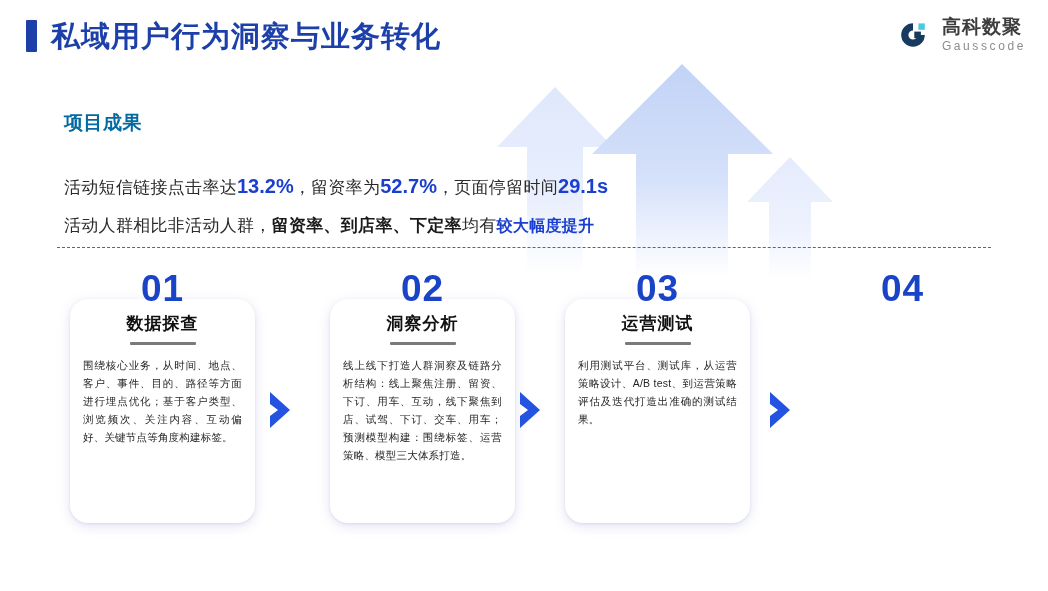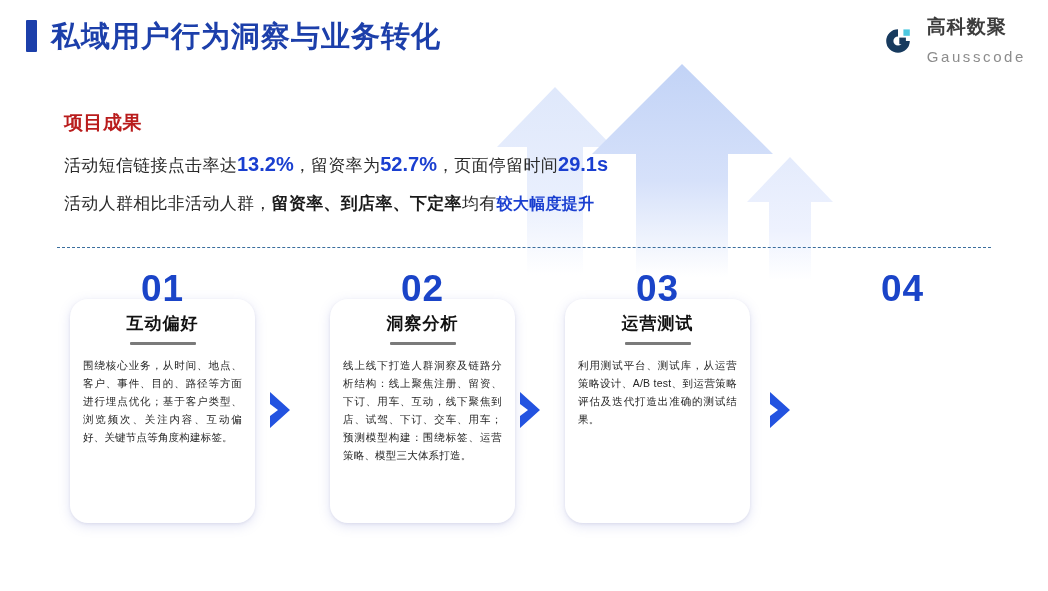--- a/index.html
+++ b/index.html
@@ -85,40 +85,40 @@
     justify-content: center;
     line-height: 1;
   }
   .logo-cn {
     font-size: 19px;
     font-weight: bold;
     color: #3d3d3d;
     letter-spacing: 1px;
   }
   .logo-en {
-    font-size: 15px;
+    font-size: 12px;
     color: #8c8c8c;
     letter-spacing: 2.6px;
-    margin-top: 13px;
+    margin-top: 4px;
     text-align: center;
   }
 
   
   .results {
     position: absolute;
     left: 64px;
     top: 110px;
     z-index: 4;
   }
   .results-heading {
     font-size: 19px;
     font-weight: bold;
-    color: #b91c1c;
+    color: #0369a1;
     letter-spacing: 0.5px;
-    margin: 0 0 16px 0;
+    margin: 0 0 38px 0;
   }
   .result-line {
     font-size: 17px;
     color: #2b2b2b;
     letter-spacing: 0.3px;
     margin-bottom: 18px;
     white-space: nowrap;
     line-height: 1.2;
   }
   .result-line .hl {
@@ -303,21 +303,21 @@
     </div>
   </div>
 
   <div class="divider"></div>
 
   <div class="steps">
 
     <div class="step" style="left:70px;">
       <div class="step-num">01</div>
       <div class="step-card">
-        <div class="step-title">互动偏好</div>
+        <div class="step-title">数据探查</div>
         <div class="step-rule"></div>
         <div class="step-body">围绕核心业务，从时间、地点、客户、事件、目的、路径等方面进行埋点优化；基于客户类型、浏览频次、关注内容、互动偏好、关键节点等角度构建标签。</div>
       </div>
     </div>
 
     <div class="chevron" style="left:268px;">
       <svg width="24" height="40" viewBox="0 0 24 40" aria-hidden="true">
         <path d="M2 2 L22 20 L2 38 L2 26 L10 20 L2 14 Z" fill="#2353e0"></path>
       </svg>
     </div>

